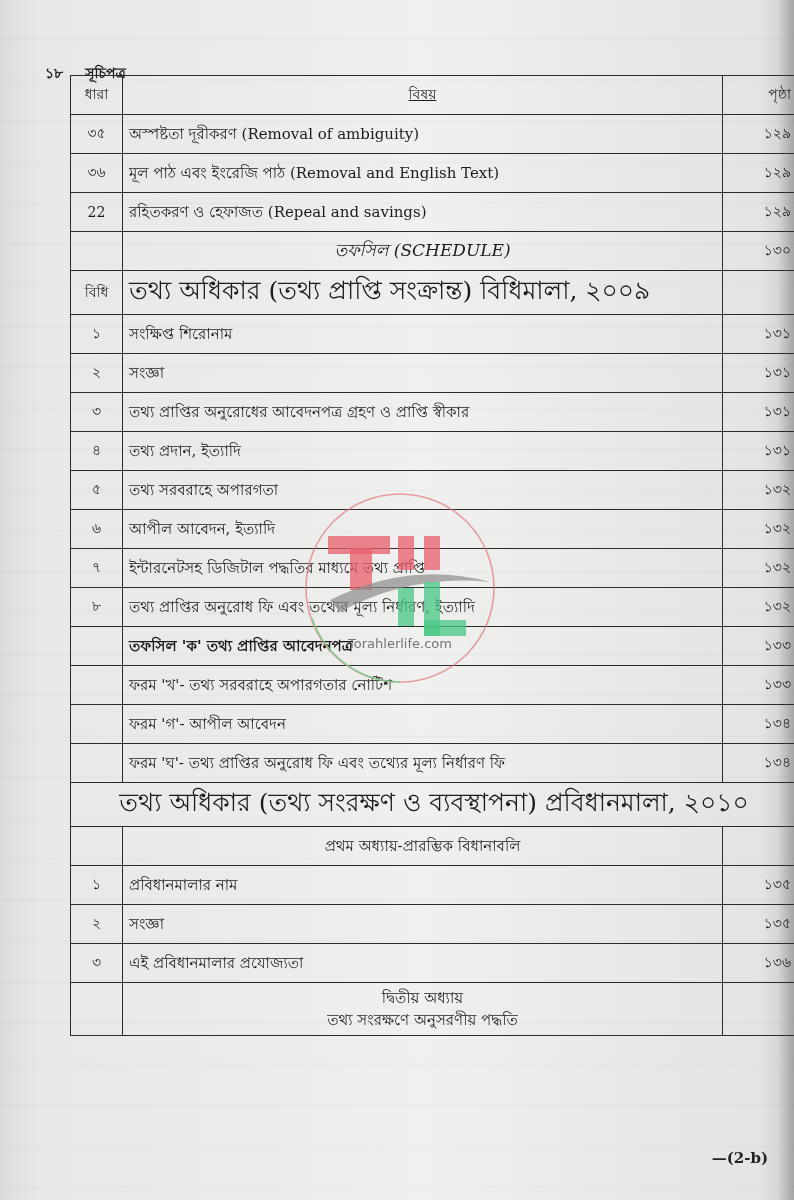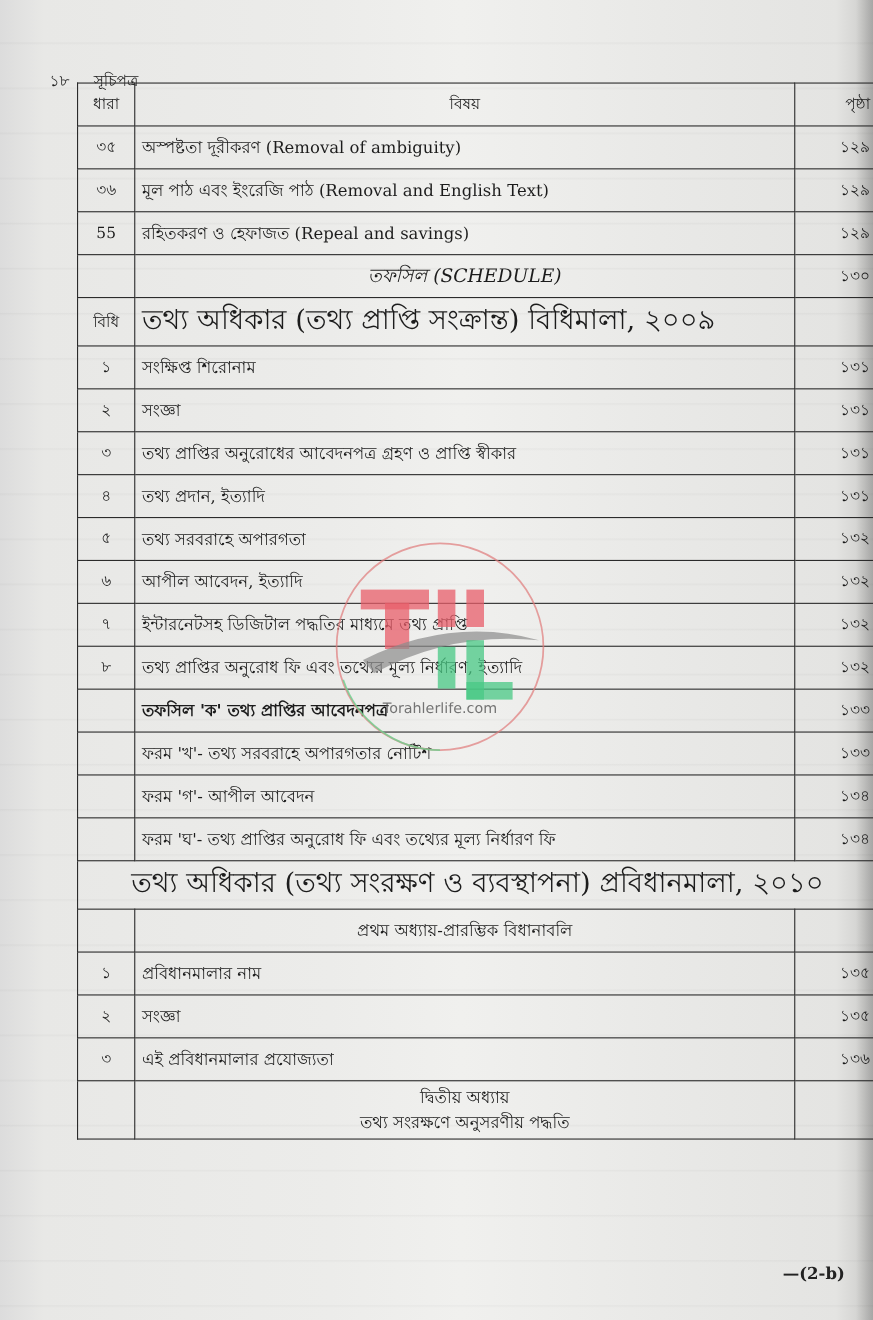--- a/index.html
+++ b/index.html
@@ -33,20 +33,21 @@
       pointer-events: none;
     }
     .running-head {
       position: absolute;
       top: 62px;
       left: 45px;
       font-size: 14px;
       display: flex;
       gap: 22px;
       color: #222;
+      font-weight: bold;
     }
     table.toc {
       position: absolute;
       top: 75px;
       left: 50px;
       width: 727px;
       border-collapse: collapse;
       font-size: 14px;
       table-layout: fixed;
       margin-left: 20px;
@@ -54,21 +55,21 @@
     table.toc td, table.toc th {
       border: 1.2px solid #2b2b2b;
       padding: 0 6px;
       vertical-align: middle;
       font-weight: normal;
     }
     col.c-num { width: 52px; }
     col.c-subject { width: 600px; }
     col.c-page { width: 75px; }
     th.h-num { height: 38px; text-align: center; font-size: 14px; vertical-align: bottom; padding-bottom: 6px; }
-    th.h-subject { text-align: center; font-size: 14px; vertical-align: top; padding-top: 8px; }
+    th.h-subject { text-align: center; font-size: 14px; vertical-align: top; padding-top: 8px; text-decoration: underline; }
     th.h-page { text-align: right; font-size: 14px; vertical-align: bottom; padding-bottom: 2px; }
     tr.row td { height: 38px; }
     td.num { text-align: center; vertical-align: bottom; padding-bottom: 6px; font-size: 14px; }
     td.subj { vertical-align: top; padding-top: 6px; font-size: 15px; }
     td.pg { text-align: right; vertical-align: bottom; padding-bottom: 4px; font-size: 14px; }
     tr.sect td { height: 38px; }
     td.sect-title { text-align: center; font-size: 17px; font-weight: bold; vertical-align: middle; font-style: italic; }
     td.big-title { font-size: 25px; font-weight: bold; vertical-align: middle; }
     td.big-title.center { text-align: center; }
     td.mid-title { text-align: center; font-size: 15px; }
@@ -121,21 +122,21 @@
       <td class="num">৩৫</td>
       <td class="subj">অস্পষ্টতা দূরীকরণ (Removal of ambiguity)</td>
       <td class="pg">১২৯</td>
     </tr>
     <tr class="row">
       <td class="num">৩৬</td>
       <td class="subj">মূল পাঠ এবং ইংরেজি পাঠ (Removal and English Text)</td>
       <td class="pg">১২৯</td>
     </tr>
     <tr class="row">
-      <td class="num">55</td>
+      <td class="num">22</td>
       <td class="subj">রহিতকরণ ও হেফাজত (Repeal and savings)</td>
       <td class="pg">১২৯</td>
     </tr>
 
     <tr class="sect">
       <td></td>
       <td class="sect-title">তফসিল (SCHEDULE)</td>
       <td class="pg">১৩০</td>
     </tr>
 

